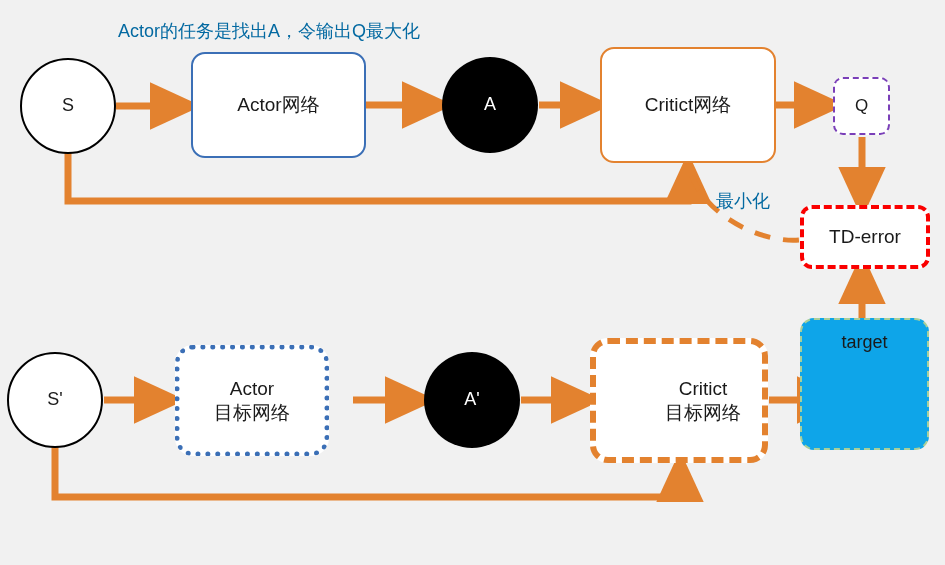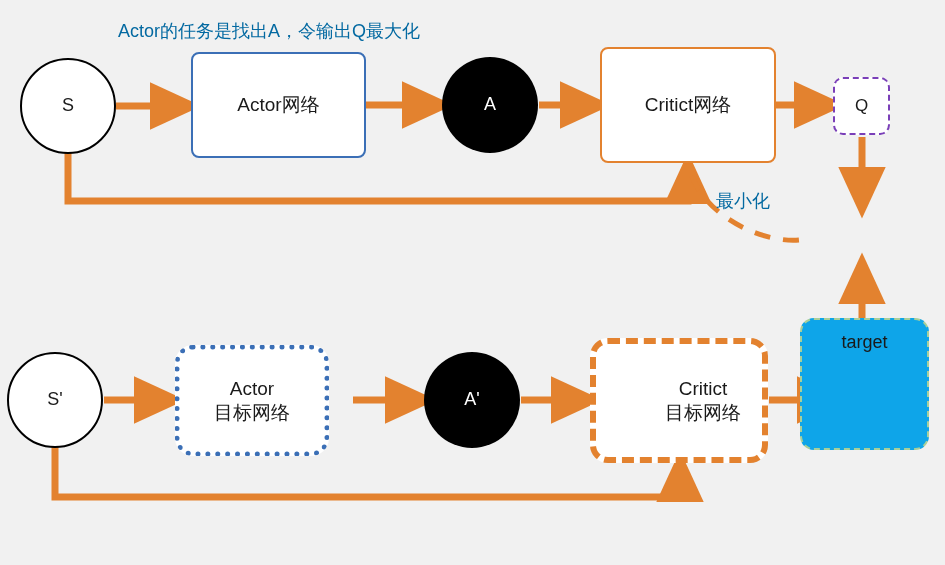--- a/index.html
+++ b/index.html
@@ -41,21 +41,21 @@
   }
   .circle-black {
     border-radius: 50%;
     background: #000000;
     color: #ffffff;
     font-size: 18px;
     z-index: 4;
   }
   .box {
     background: #ffffff;
-    border-radius: 8px;
+    border-radius: 14px;
     font-size: 19px;
     z-index: 4;
   }
   .box-actor      { border: 2.4px solid #3b6fb6; }
   .box-critic     { border: 2.4px solid #e3822f; }
   .box-actor-tgt  { border: 5px dotted #3b6fb6; border-radius: 18px; }
   .box-critic-tgt { border: 6px dashed #e3822f; border-radius: 18px; }
   .box-q          { border: 2.6px dashed #7a3fb8; border-radius: 10px; font-size: 17px; }
   .box-td         { border: 4.5px dashed #fa0000; border-radius: 12px; font-size: 19px; }
   .box-target     { border: 2px dashed #a8cf9a; border-radius: 14px; background: #0ea5e9; }
@@ -114,20 +114,21 @@
   <div class="node circle-white" style="left:20px; top:58px; width:96px; height:96px;">S</div>
 
   <div class="node box box-actor" style="left:191px; top:52px; width:175px; height:106px;">Actor网络</div>
 
   <div class="node circle-black" style="left:442px; top:57px; width:96px; height:96px;">A</div>
 
   <div class="node box box-critic" style="left:600px; top:47px; width:176px; height:116px;">Critict网络</div>
 
   <div class="node box box-q" style="left:833px; top:77px; width:57px; height:58px;">Q</div>
 
+  <div class="node box box-td" style="left:800px; top:205px; width:130px; height:64px;">TD-error</div>
 
   <div class="caption" style="left:716px; top:189px;">最小化</div>
 
   <div class="node circle-white" style="left:7px; top:352px; width:96px; height:96px;">S'</div>
 
   <div class="node box box-actor-tgt twoline" style="left:175px; top:345px; width:154px; height:111px;">
     <span>Actor</span>
     <span>目标网络</span>
   </div>
 

